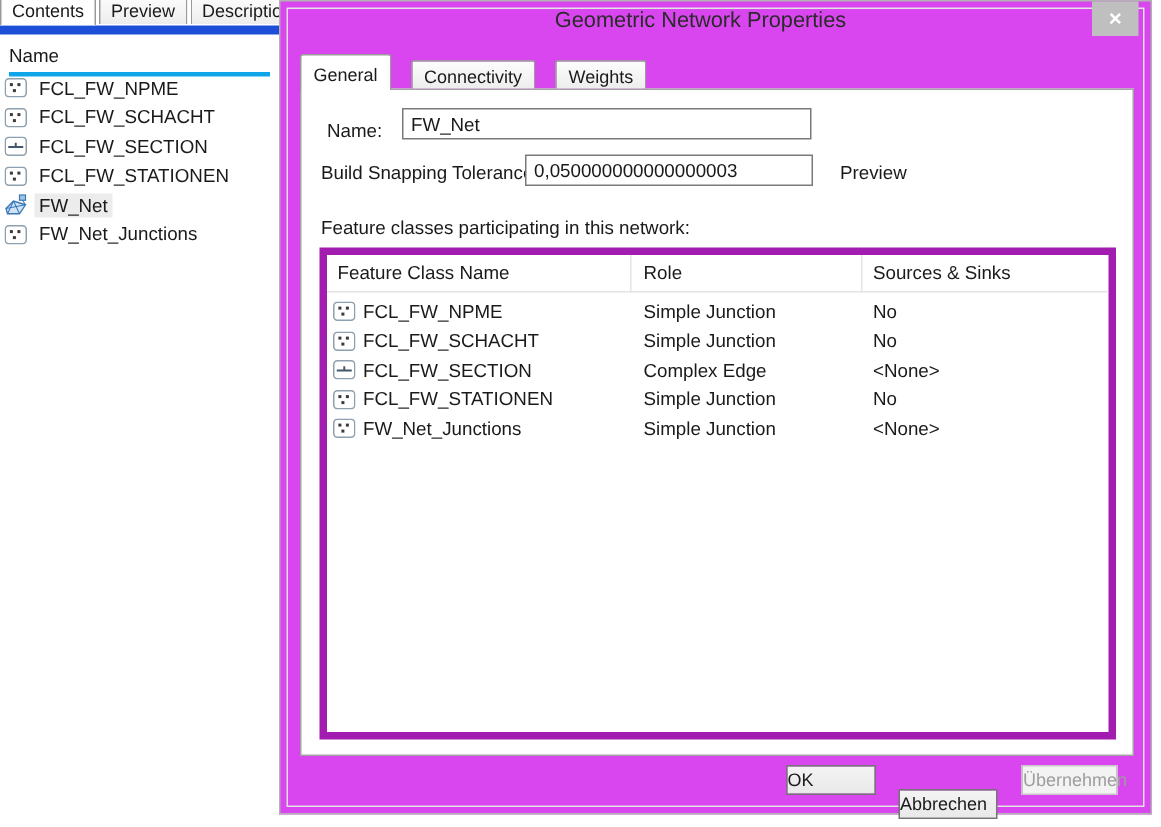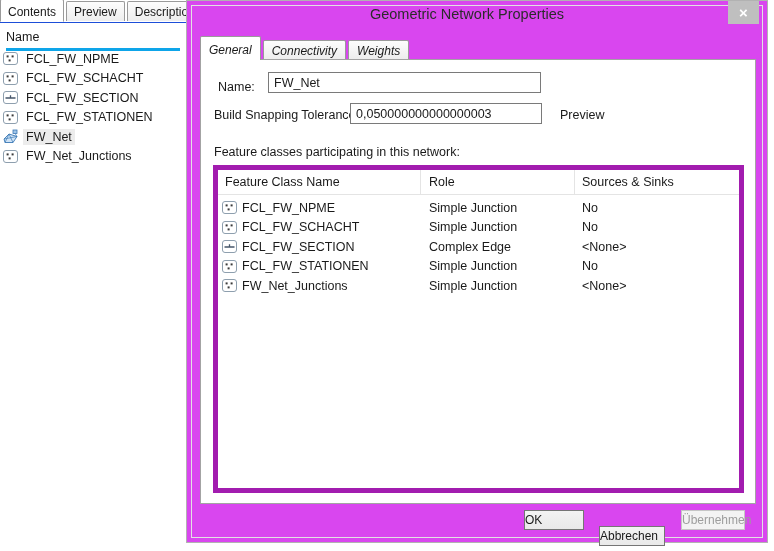--- a/index.html
+++ b/index.html
@@ -3,21 +3,21 @@
 <meta charset="utf-8">
 <style>
   * { margin:0; padding:0; box-sizing:border-box; }
   html,body { background:#ffffff; }
   body { font-family:"Liberation Sans","DejaVu Sans",sans-serif; color:#1a1a1a; }
   .stage { position:relative; width:774px; height:551px; background:#fff; overflow:hidden; }
 
   
   .catalog { position:absolute; left:0; top:0; width:186px; height:551px; background:#fff; }
   .cat-tabs { position:absolute; left:0; top:0; width:186px; height:23px;
-              border-bottom:1px solid #1d4ed8; display:flex; align-items:flex-end; }
+              border-bottom:6px solid #1d4ed8; display:flex; align-items:flex-end; }
   .cat-tab { height:20px; margin-bottom:1px; padding:3px 7px 0; font-size:12px; white-space:nowrap;
              border:1px solid #9a9a9a; border-bottom:none; border-radius:2px 2px 0 0;
              background:linear-gradient(#fdfdfd,#ededed); margin-right:2px; cursor:default; }
   .cat-tab.active { height:23px; margin-bottom:0; padding-top:5px; background:#fff;
                     border-bottom:1px solid #fff; position:relative; z-index:2; }
   .cat-colhdr { position:absolute; left:6px; top:30px; width:174px; font-size:12.5px;
                 padding-bottom:4px; border-bottom:3px solid #0ea5e9; }
   .cat-list { position:absolute; left:0; top:49px; width:182px; }
   .cat-item { display:flex; align-items:center; height:19.5px; padding-left:3px; font-size:12.5px; }
   .cat-item .icn { width:17px; height:15px; display:inline-flex; align-items:center; flex:0 0 17px; margin-right:3px; }
@@ -32,21 +32,21 @@
   .dlg-title { position:absolute; left:40px; right:60px; top:5px; text-align:center;
                font-size:14.5px; color:#2b2b2b; white-space:nowrap; }
   .close-btn { position:absolute; top:0; right:8px; width:31px; height:23px; background:#bfbfbf;
                display:flex; align-items:center; justify-content:center; cursor:default; }
   .close-btn .x { color:#fff; font-size:15px; font-weight:bold; line-height:23px; }
 
   .dlg-tabs { position:absolute; left:13px; top:35px; height:24px; display:flex;
               align-items:flex-end; z-index:2; }
   .dlg-tab { height:19px; margin-bottom:1px; padding:3px 8px 0; font-size:12px; white-space:nowrap;
              border:1px solid #9a9a9a; border-bottom:none; border-radius:2px 2px 0 0;
-             background:linear-gradient(#fdfdfd,#ededed); margin-right:2px; cursor:default;font-style:italic; }
+             background:linear-gradient(#fdfdfd,#ededed); margin-right:13px; cursor:default; }
   .dlg-tab.active { height:24px; margin-bottom:0; padding-top:6px; background:#fff; position:relative; z-index:3; }
 
   .tab-page { position:absolute; left:13px; top:58px; width:556px; height:445px;
               background:#fff; border:1px solid #a3a3a3; z-index:1; }
   .fld-label { position:absolute; font-size:12.5px; white-space:nowrap; }
   .txt-input { position:absolute; border:1px solid #7a7a7a; background:#fff; font-family:inherit;
                font-size:12.5px; color:#1a1a1a; padding:0 5px; height:21px; }
 
   
   .net-table { position:absolute; left:12px; top:105px; width:531px; height:328px;

